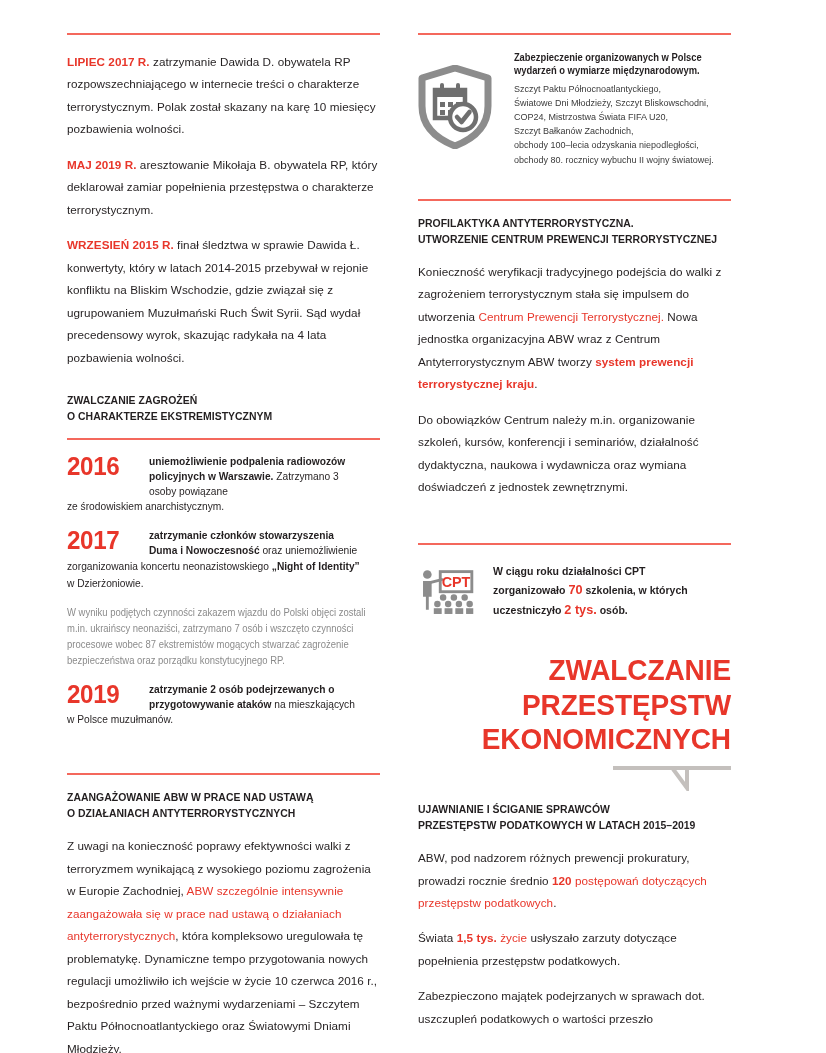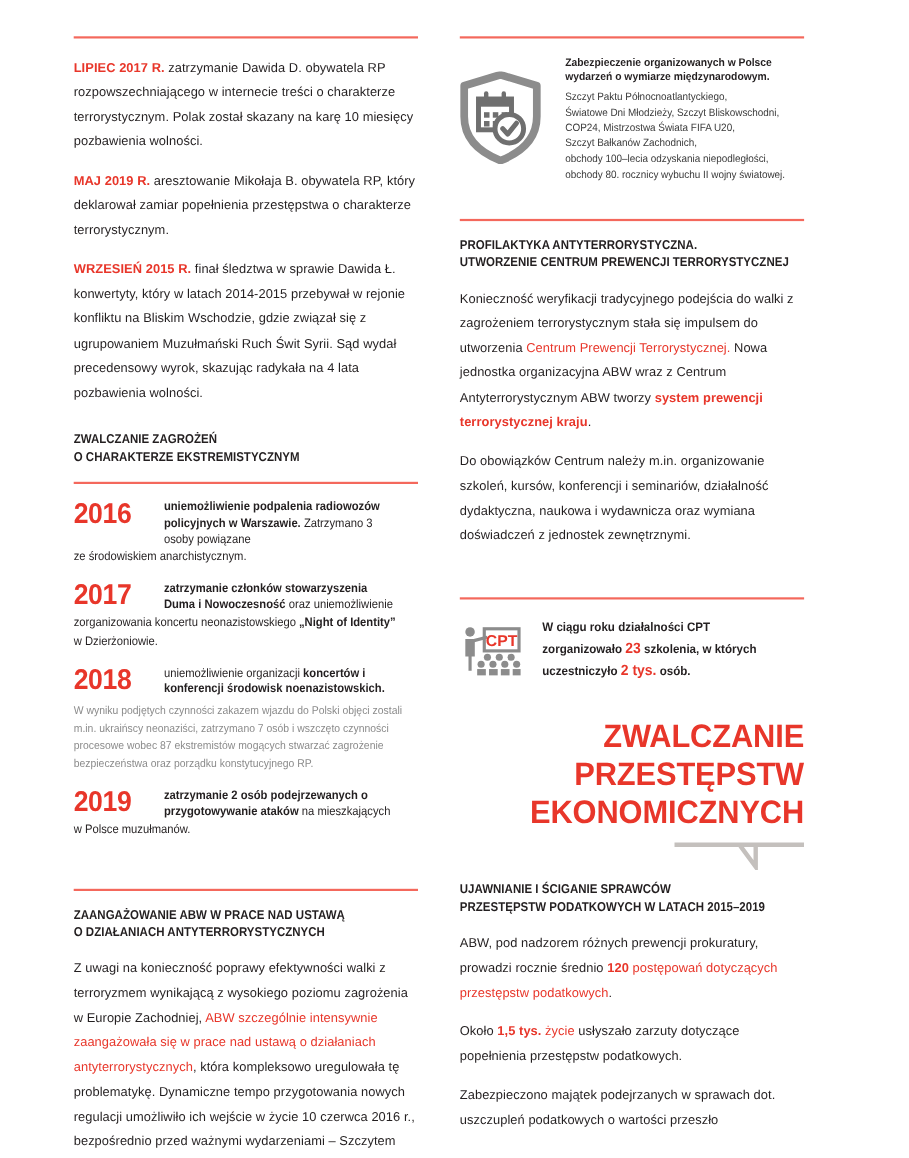--- a/index.html
+++ b/index.html
@@ -218,24 +218,20 @@
       <div class="yearblock">
         <div class="yearrow">
           <div class="yearnum">2017</div>
           <div class="yeartxt"><b>zatrzymanie członków stowarzyszenia Duma i Nowoczesność</b><span> oraz uniemożliwienie</span></div>
         </div>
         <div class="yeartail"><span>zorganizowania koncertu neonazistowskiego </span><b>„Night of Identity”</b></div>
         <div class="yeartail">w Dzierżoniowie.</div>
       </div>
 
       <div class="yearblock">
-        <div class="yearrow">
-          <div class="yearnum">2018</div>
-          <div class="yeartxt"><span>uniemożliwienie organizacji </span><b> koncertów i konferencji środowisk noenazistowskich.</b></div>
-        </div>
         <div class="note-gray">W wyniku podjętych czynności zakazem wjazdu do Polski objęci zostali m.in. ukraińscy neonaziści, zatrzymano 7 osób i wszczęto czynności procesowe wobec 87 ekstremistów mogących stwarzać zagrożenie bezpieczeństwa oraz porządku konstytucyjnego RP.</div>
       </div>
 
       <div class="yearblock">
         <div class="yearrow">
           <div class="yearnum">2019</div>
           <div class="yeartxt"><b>zatrzymanie 2 osób podejrzewanych o przygotowywanie ataków</b><span> na mieszkających</span></div>
         </div>
         <div class="yeartail">w Polsce muzułmanów.</div>
       </div>
@@ -315,21 +311,21 @@
           <circle cx="42" cy="50" r="4.5" fill="#8c8c8c"></circle>
           <circle cx="57" cy="50" r="4.5" fill="#8c8c8c"></circle>
           <circle cx="72" cy="50" r="4.5" fill="#8c8c8c"></circle>
           <rect x="22" y="56" width="11" height="8" fill="#8c8c8c"></rect>
           <rect x="37" y="56" width="11" height="8" fill="#8c8c8c"></rect>
           <rect x="52" y="56" width="11" height="8" fill="#8c8c8c"></rect>
           <rect x="67" y="56" width="10" height="8" fill="#8c8c8c"></rect>
         </svg>
         <div class="cpt-txt">
           <span>W ciągu roku działalności CPT</span><br>
-          <span>zorganizowało </span><span class="red big">23</span><span> szkolenia, w których</span><br>
+          <span>zorganizowało </span><span class="red big">70</span><span> szkolenia, w których</span><br>
           <span>uczestniczyło </span><span class="red big">2 tys.</span><span> osób.</span>
         </div>
       </div>
 
       <div class="headline">
         <span>ZWALCZANIE PRZESTĘPSTW</span><br>
         <span>EKONOMICZNYCH</span>
       </div>
 
       <div class="bubble-tail">
@@ -342,20 +338,20 @@
       <div class="gap-sm"></div>
 
       <h2 class="sec">
         <span>UJAWNIANIE I ŚCIGANIE SPRAWCÓW</span><br>
         <span>PRZESTĘPSTW PODATKOWYCH W LATACH 2015–2019</span>
       </h2>
 
 
       <p class="body"><span>ABW, pod nadzorem różnych prewencji prokuratury, prowadzi rocznie średnio </span><span class="red-b">120</span><span class="red"> postępowań dotyczących przestępstw podatkowych</span><span>.</span></p>
 
-      <p class="body"><span>Około </span><span class="red-b">1,5 tys.</span><span class="red"> życie</span><span> usłyszało zarzuty dotyczące popełnienia przestępstw podatkowych.</span></p>
+      <p class="body"><span>Świata </span><span class="red-b">1,5 tys.</span><span class="red"> życie</span><span> usłyszało zarzuty dotyczące popełnienia przestępstw podatkowych.</span></p>
 
       <p class="body"><span>Zabezpieczono majątek podejrzanych w sprawach dot. uszczupleń podatkowych o wartości przeszło </span></p>
 
     </div>
 
   </div>
 </div>
 
 </body></html>

